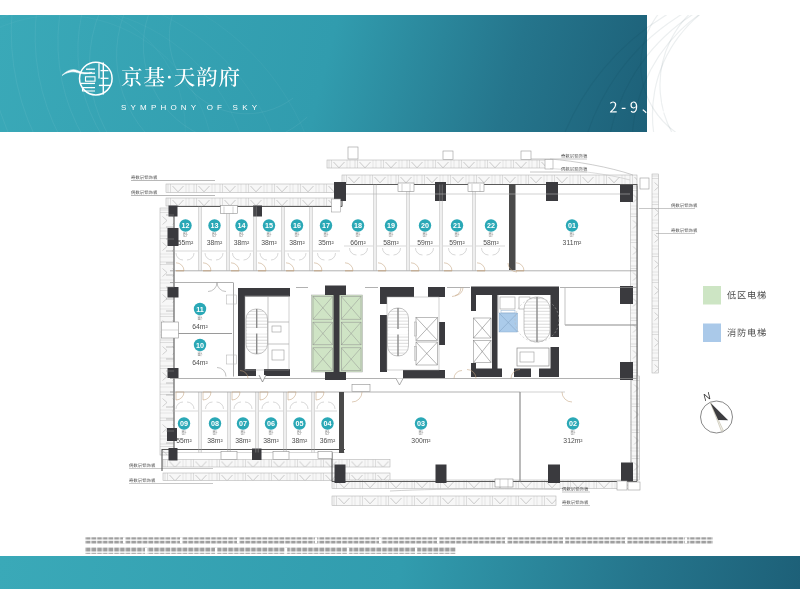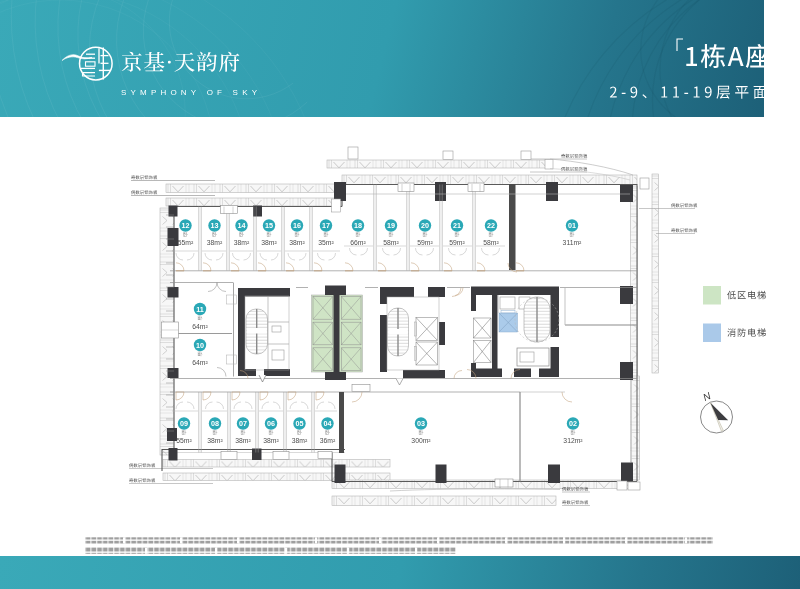--- a/index.html
+++ b/index.html
@@ -1,18 +1,18 @@
 <!DOCTYPE html>
 <html><head><meta charset="utf-8"><style>
 html,body{margin:0;padding:0;width:800px;height:589px;overflow:hidden;background:#fff;}
 *{box-sizing:border-box;} .abs{position:absolute;}
 body{font-family:"Liberation Sans",sans-serif;position:relative;}
 </style></head><body>
 
-<div class="abs" style="left:0;top:0;width:764px;height:117px;background:linear-gradient(104deg,#3aa9b8 0%,#319cae 50%,#25758c 78%,#1d6078 100%);">
+<div class="abs" style="left:0;top:15px;width:647px;height:117px;background:linear-gradient(104deg,#3aa9b8 0%,#319cae 50%,#25758c 78%,#1d6078 100%);">
 <svg width="800" height="117" viewBox="0 0 800 117" style="position:absolute;left:0;top:0">
       <g>
         <path d="M 200 -40 A 60 60 0 0 0 293.0 83.19999999999999" stroke="rgba(255,255,255,0.06)" stroke-width="1" fill="none"></path>
         <path d="M 174 -40 A 86 86 0 0 0 307.3 101.91999999999999" stroke="rgba(255,255,255,0.06)" stroke-width="1" fill="none"></path>
         <path d="M 148 -40 A 112 112 0 0 0 321.6 120.64" stroke="rgba(255,255,255,0.06)" stroke-width="1" fill="none"></path>
         <path d="M 122 -40 A 138 138 0 0 0 335.9 139.36" stroke="rgba(255,255,255,0.06)" stroke-width="1" fill="none"></path>
         <path d="M 96 -40 A 164 164 0 0 0 350.2 158.07999999999998" stroke="rgba(255,255,255,0.06)" stroke-width="1" fill="none"></path>
         <path d="M 70 -40 A 190 190 0 0 0 364.5 176.79999999999998" stroke="rgba(255,255,255,0.06)" stroke-width="1" fill="none"></path>
         <path d="M 44 -40 A 216 216 0 0 0 378.8 195.51999999999998" stroke="rgba(255,255,255,0.06)" stroke-width="1" fill="none"></path>
         <path d="M 18 -40 A 242 242 0 0 0 393.1 214.23999999999998" stroke="rgba(255,255,255,0.06)" stroke-width="1" fill="none"></path>

